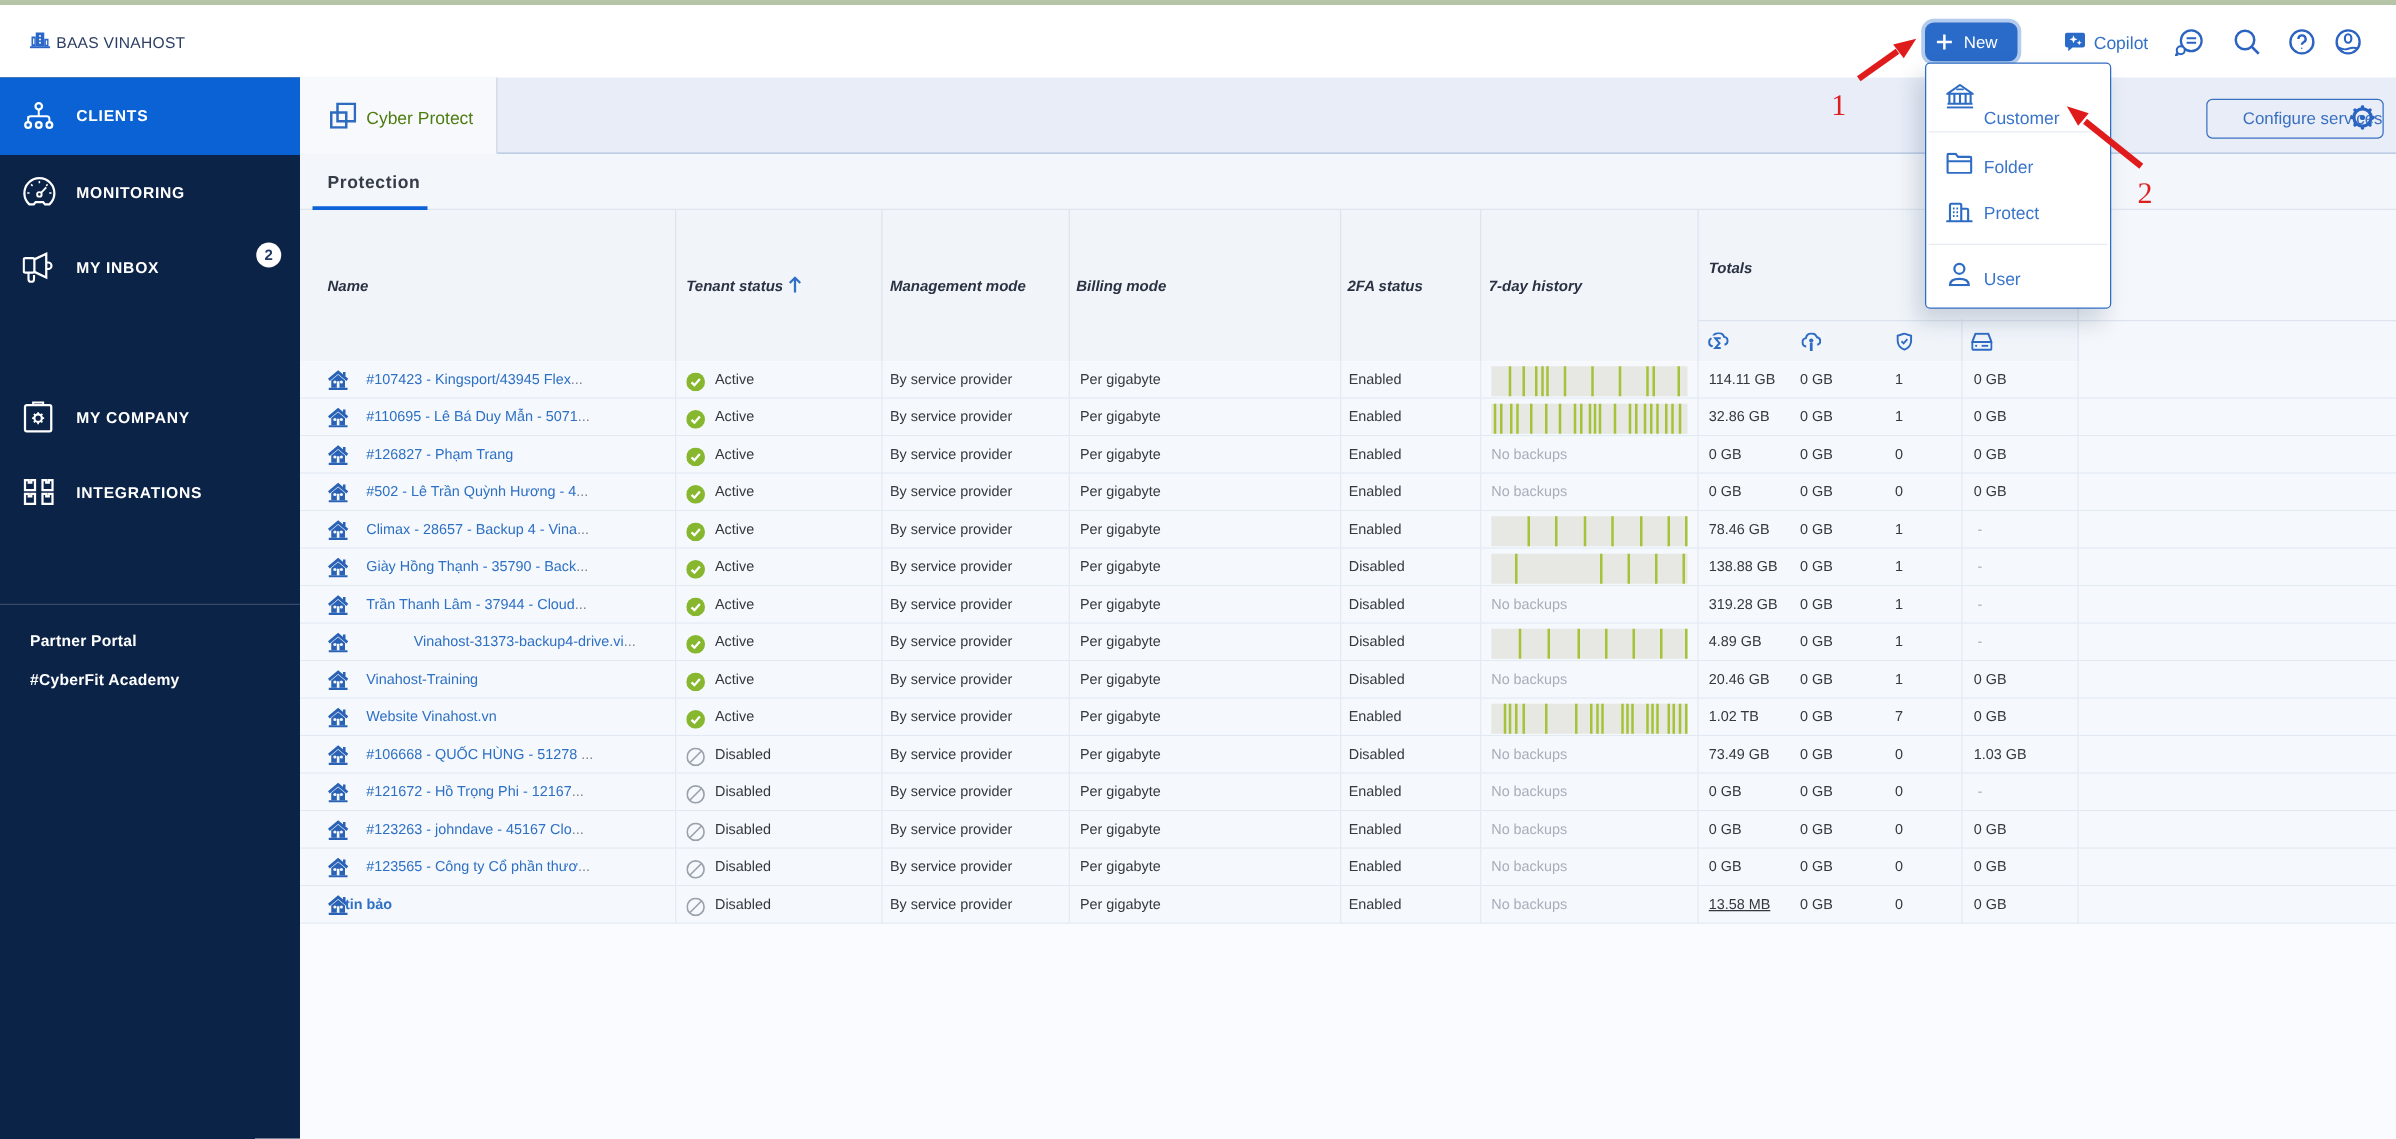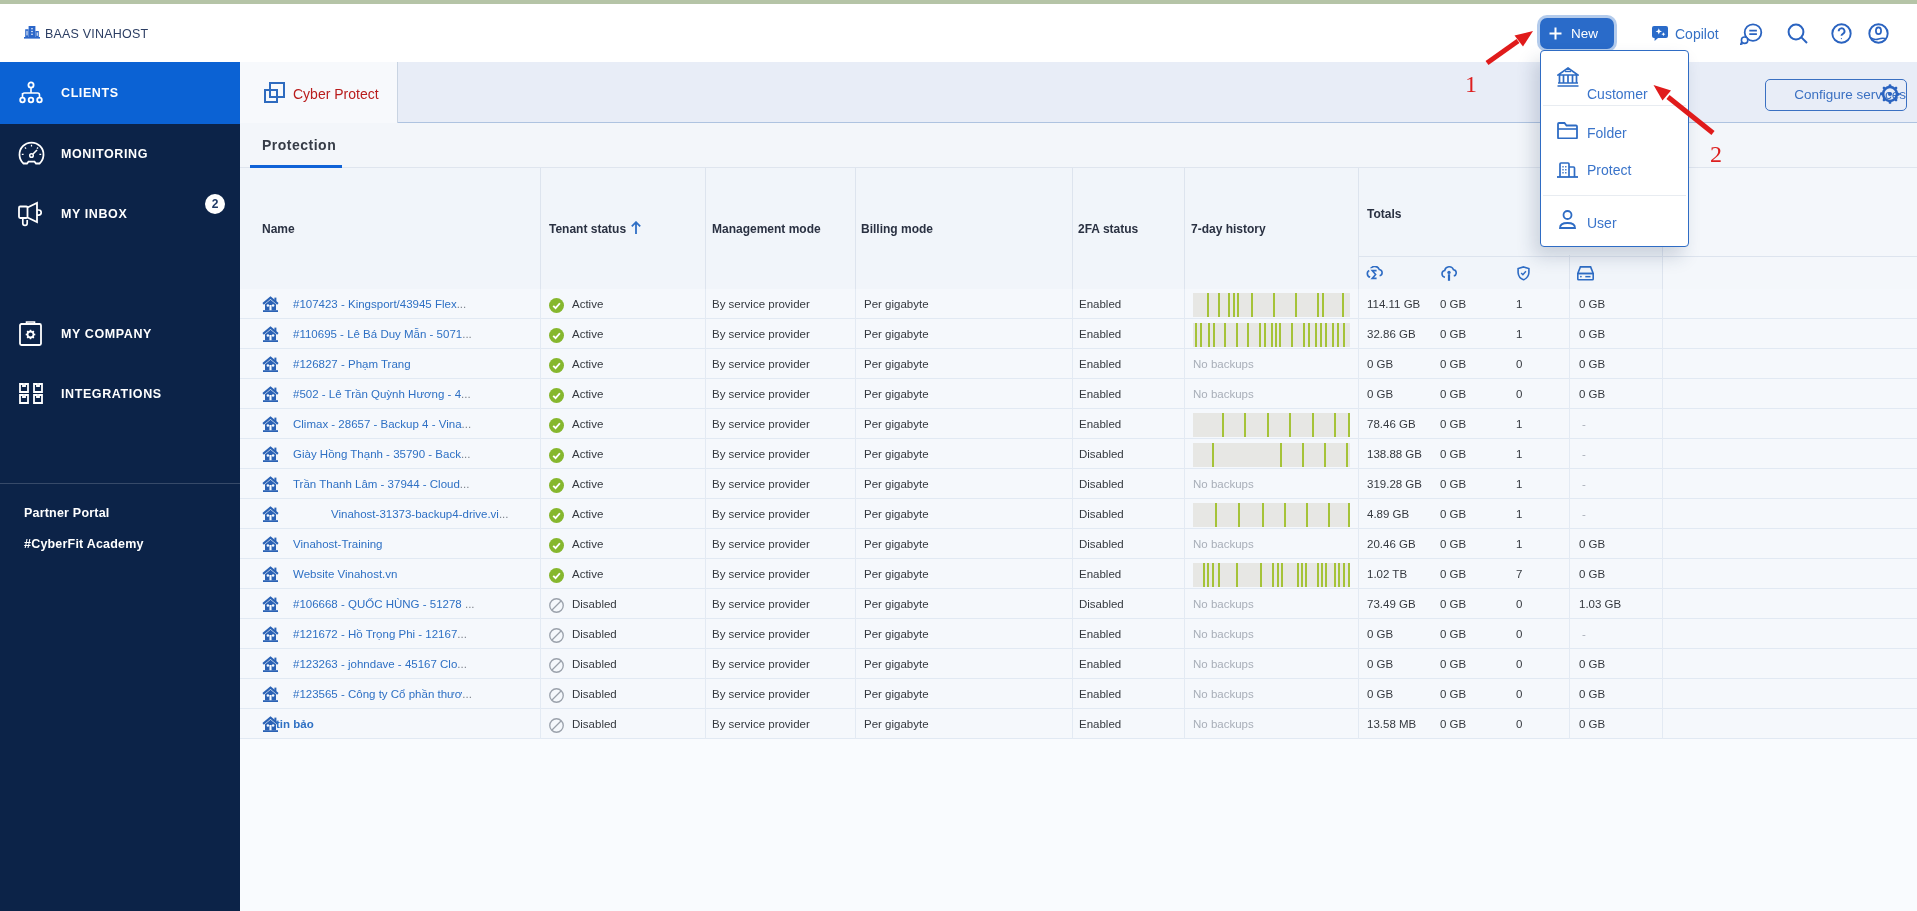--- a/index.html
+++ b/index.html
@@ -28,32 +28,32 @@
   .sbitem .ic { position:absolute; left:18px; top:50%; transform:translateY(-50%); }
   .sbitem .tx { position:absolute; left:61px; top:50%; transform:translateY(-50%); font-size:12.5px; font-weight:bold; letter-spacing:.6px; }
   #sb-clients { top:0; height:62px; background:#0b62d4; }
   #badge { position:absolute; left:205px; top:10px; width:20px; height:20px; background:#fff; border-radius:50%; color:#1f3a66; font-size:12px; font-weight:bold; text-align:center; line-height:20px; }
   #sbsep { left:0; top:421px; width:240px; height:1px; background:rgba(255,255,255,.18); }
   .sblink { position:absolute; left:24px; color:#fff; font-size:12.5px; font-weight:bold; letter-spacing:.2px; }
 
   
   #tabbar { left:240px; top:62px; width:1677px; height:62px; background:#e8edf7; }
   #tab1 { left:240px; top:62px; width:158px; height:62px; background:#f7f9fc; border-right:1px solid #c9d4e2; }
-  #tab1 .tx { position:absolute; left:53px; top:24px; font-size:14px; color:#b91c1c; }
+  #tab1 .tx { position:absolute; left:53px; top:24px; font-size:14px; color:#4d7c0f; }
   #cfgbtn { left:1717px; top:79px; width:142px; height:32px; border:1px solid #3a70c2; border-radius:5px; color:#3a70c2; font-size:13.5px; text-align:right; line-height:30px;margin-left:48px; }
   #gear { left:1880px; top:84px; }
 
   #subbar { left:240px; top:123px; width:1677px; height:45px; background:#f3f6fa; }
   #prot { left:262px; top:137px; font-size:14px; font-weight:bold; color:#363c47; letter-spacing:.5px; }
   #protline { left:250px; top:165px; width:92px; height:3px; background:#0f62d7; }
 
   
   #thead { left:240px; top:168px; width:1677px; height:121px; background:#f1f5fa; }
   .vline { position:absolute; top:168px; height:121px; width:1px; background:#dde4ee; }
-  .hlabel { position:absolute; font-size:12px; font-weight:bold; color:#2a3142; }
+  .hlabel { position:absolute; font-size:12px; font-weight:bold; color:#2a3142;font-style:italic; }
 
   
   #rows { left:240px; top:289px; width:1677px; }
   .row { position:relative; width:1677px; height:30px; background:#f5f8fc; border-bottom:1px solid #e1e9f3; }
   .row > * { position:absolute; }
   .bvline { position:absolute; top:0; width:1px; background:#e3eaf3; }
   .cell { font-size:11.5px; color:#35393f; top:9px; }
   .link { font-size:11.5px; color:#2e70c4; top:9px; white-space:nowrap; }
   .link .dots { color:#7c828c; }
   .gray { color:#a8aeb8; }
@@ -968,21 +968,21 @@
         <svg width="15" height="15" viewBox="0 0 16 16">
           <circle cx="8" cy="8" r="7.2" fill="none" stroke="#9aa1ab" stroke-width="1.4"></circle>
           <line x1="3.2" y1="12.8" x2="12.8" y2="3.2" stroke="#9aa1ab" stroke-width="1.4"></line>
         </svg>
       </span>
       <span class="cell" style="left:332px;">Disabled</span>
       <span class="cell" style="left:472px;">By service provider</span>
       <span class="cell" style="left:624px;">Per gigabyte</span>
       <span class="cell" style="left:839px;">Enabled</span>
       <span class="cell gray" style="left:953px;">No backups</span>
-      <span class="cell" style="left:1127px;">13.58 MB</span>
+      <span class="cell" style="left:1127px;text-decoration:underline;">13.58 MB</span>
       <span class="cell" style="left:1200px;">0 GB</span>
       <span class="cell" style="left:1276px;">0</span>
       <span class="cell" style="left:1339px;">0 GB</span>
     </div>
   </div>
 <div class="abs" id="belowtbl"></div>
 
 <div class="abs" id="dropdown">
   <div class="item" id="dd-cust">
       <span class="itx" style="top:35px;">Customer</span>

